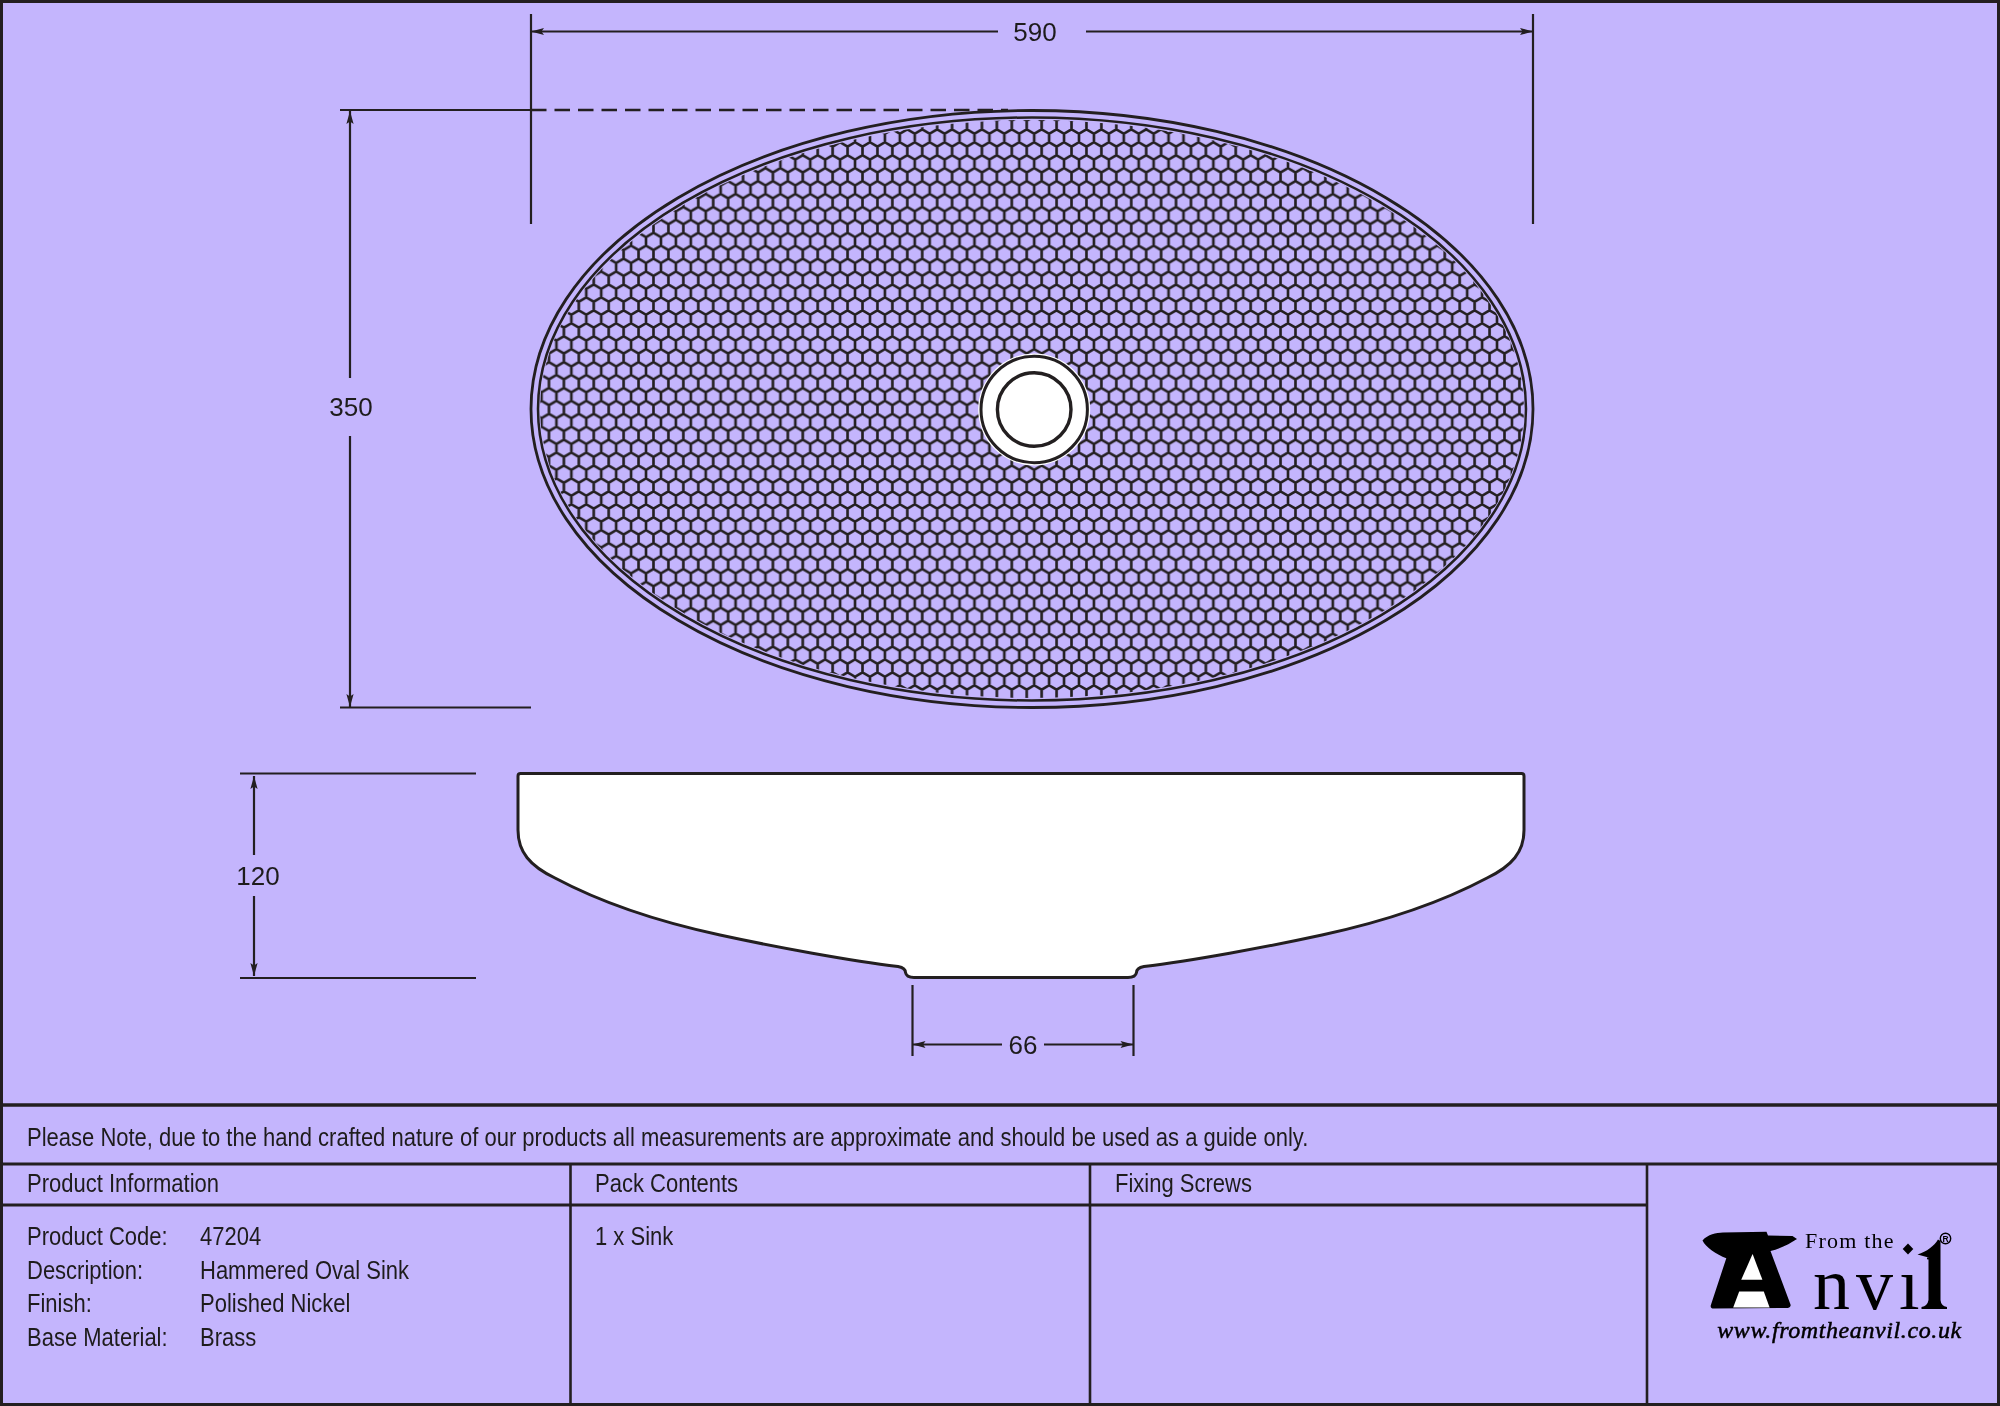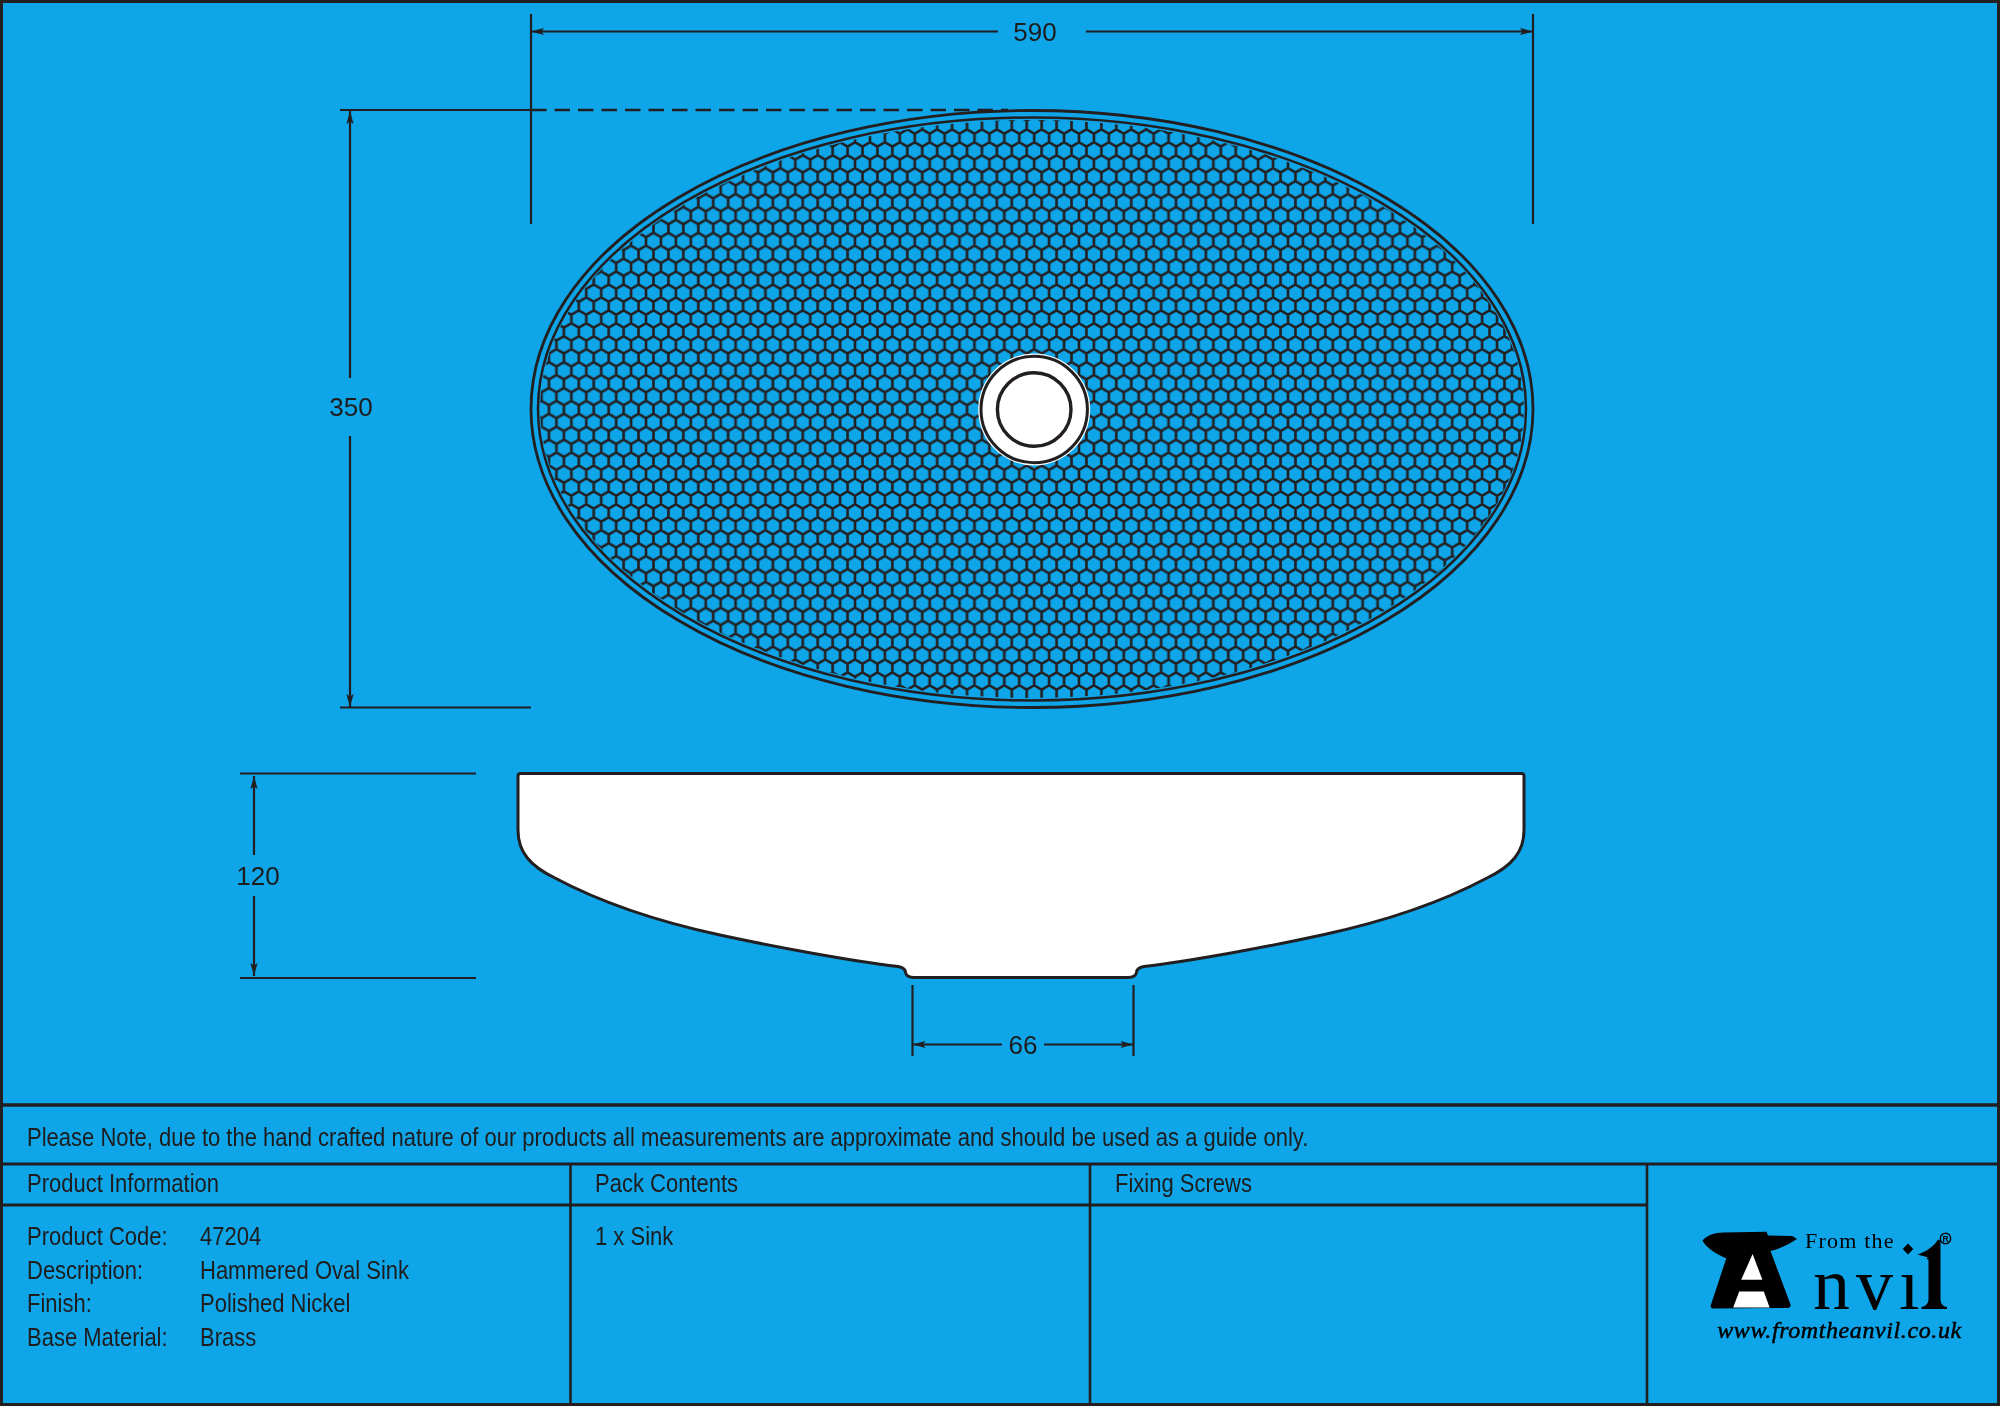--- a/index.html
+++ b/index.html
@@ -1,16 +1,16 @@
 <!DOCTYPE html>
 <html><head>
 <meta charset="utf-8">
 <style>
   html,body{margin:0;padding:0;background:#fff;}
-  #page{position:relative;width:2000px;height:1406px;background:#0ea5e9;overflow:hidden;
+  #page{position:relative;width:2000px;height:1406px;background:#c4b5fd;overflow:hidden;
         font-family:"Liberation Sans",sans-serif;color:#1e1c1c;}
   svg{position:absolute;left:0;top:0;}
   .t{position:absolute;font-size:25px;line-height:25px;white-space:pre;color:#1e1c1c;transform:scaleX(.88);transform-origin:0 0;}
 </style>
 </head>
 <body>
 <div id="page">
 <svg width="2000" height="1406" viewBox="0 0 2000 1406">
 <defs>
 

